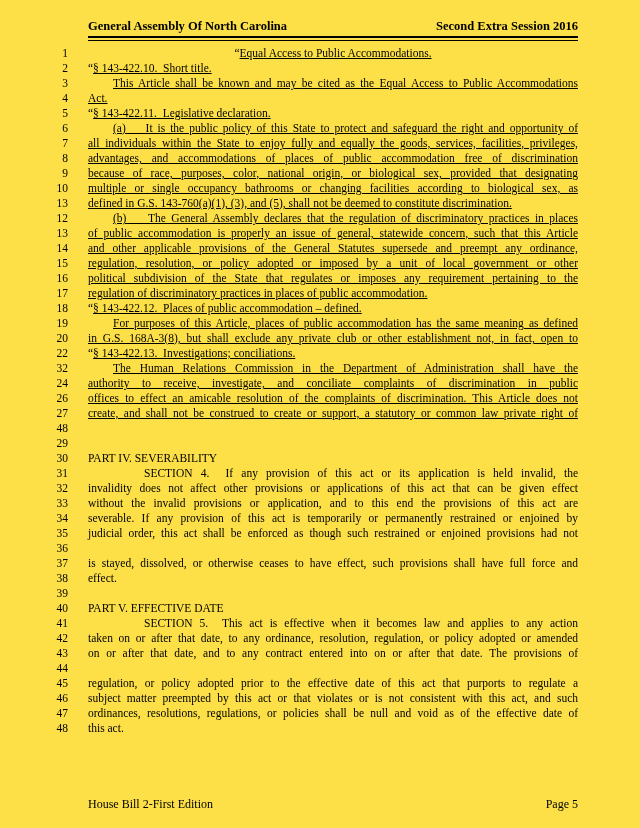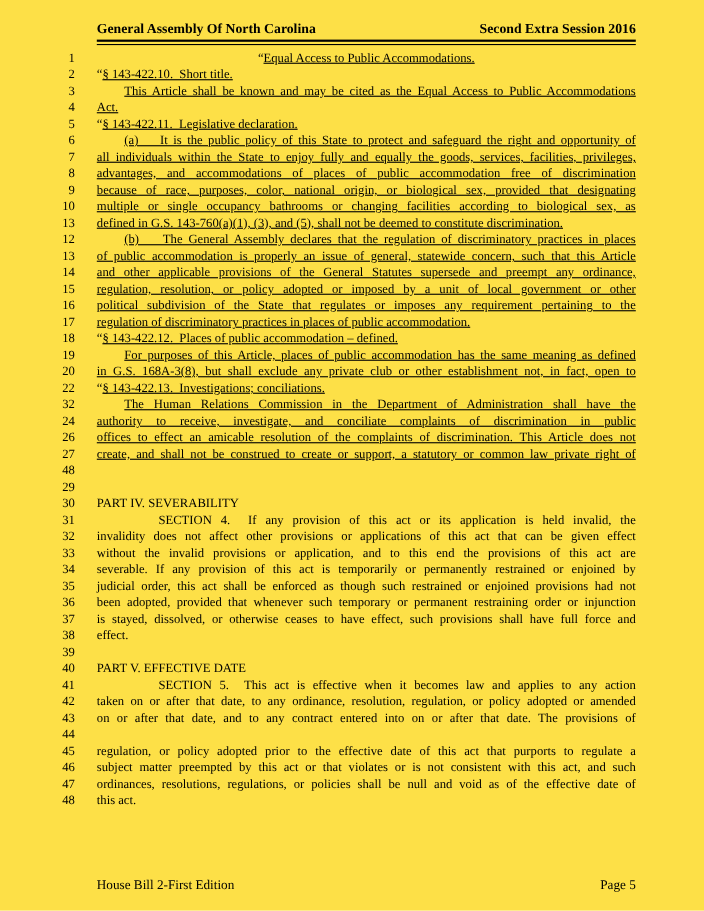--- a/index.html
+++ b/index.html
@@ -238,21 +238,20 @@
     <span class="txt justify" style=""><span>severable. If any provision of this act is temporarily or permanently restrained or enjoined by</span></span>
   </div>
 
   <div class="line">
     <span class="num">35</span>
     <span class="txt justify" style=""><span>judicial order, this act shall be enforced as though such restrained or enjoined provisions had not</span></span>
   </div>
 
   <div class="line">
     <span class="num">36</span>
-    <span class="txt justify" style=""><span>been adopted, provided that whenever such temporary or permanent restraining order or injunction</span></span>
   </div>
 
   <div class="line">
     <span class="num">37</span>
     <span class="txt justify" style=""><span>is stayed, dissolved, or otherwise ceases to have effect, such provisions shall have full force and</span></span>
   </div>
 
   <div class="line">
     <span class="num">38</span>
     <span class="txt" style=""><span>effect.</span></span>

